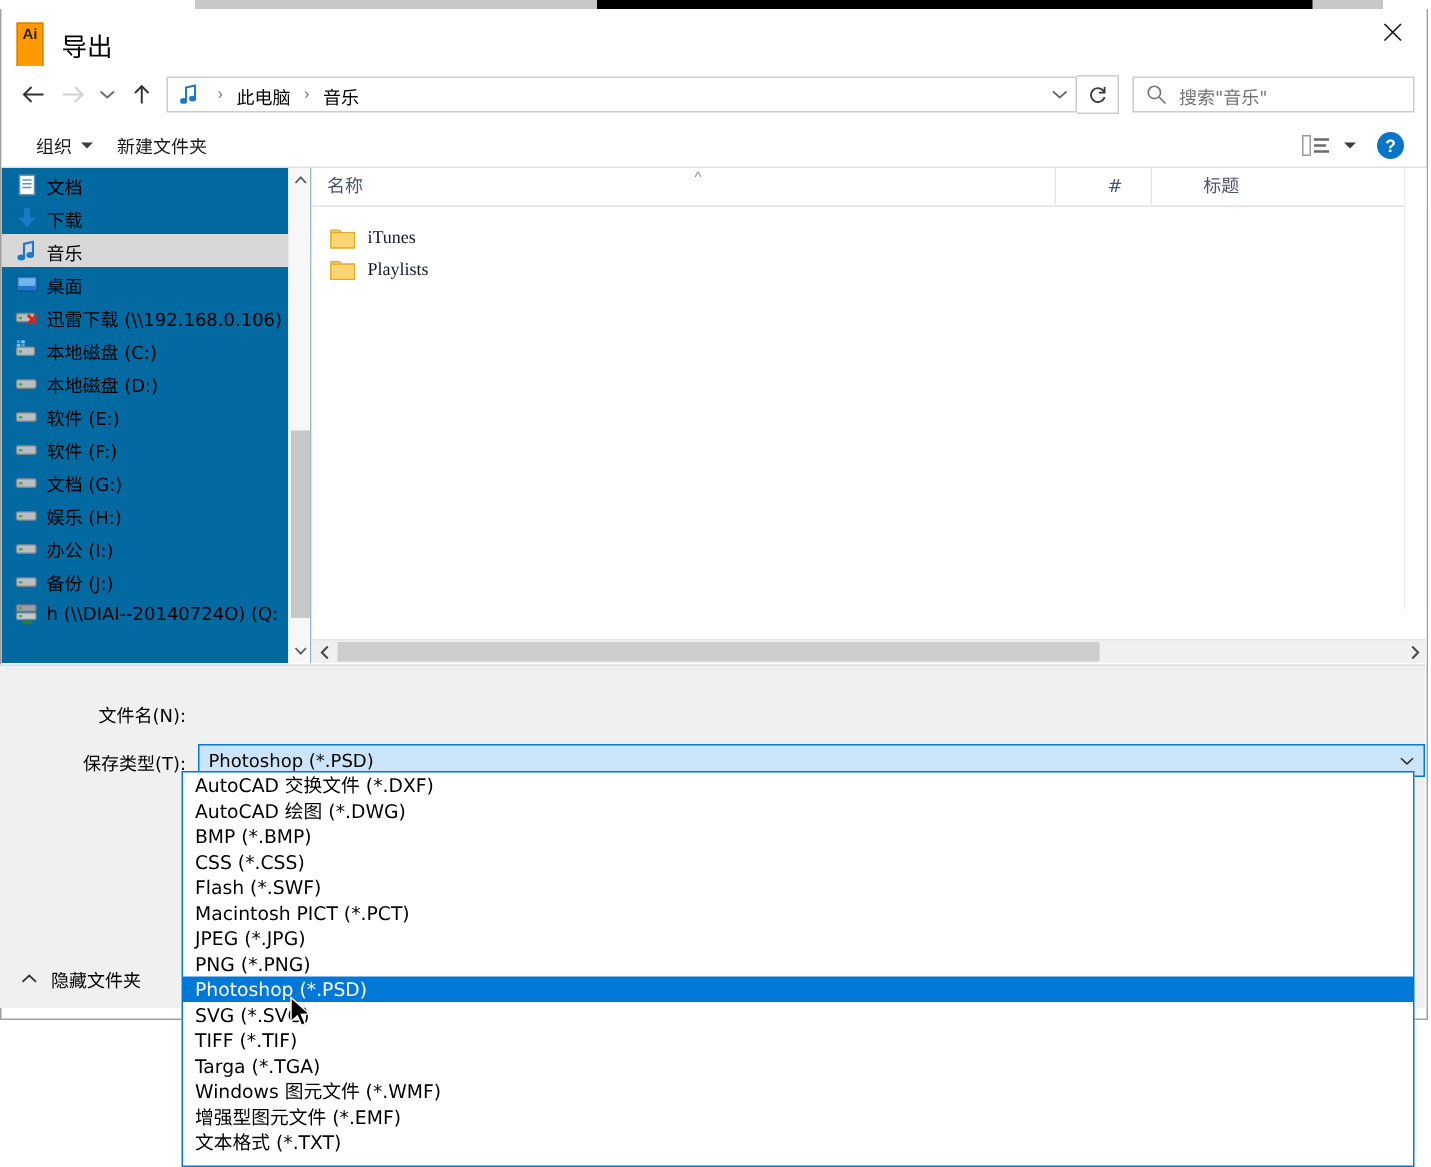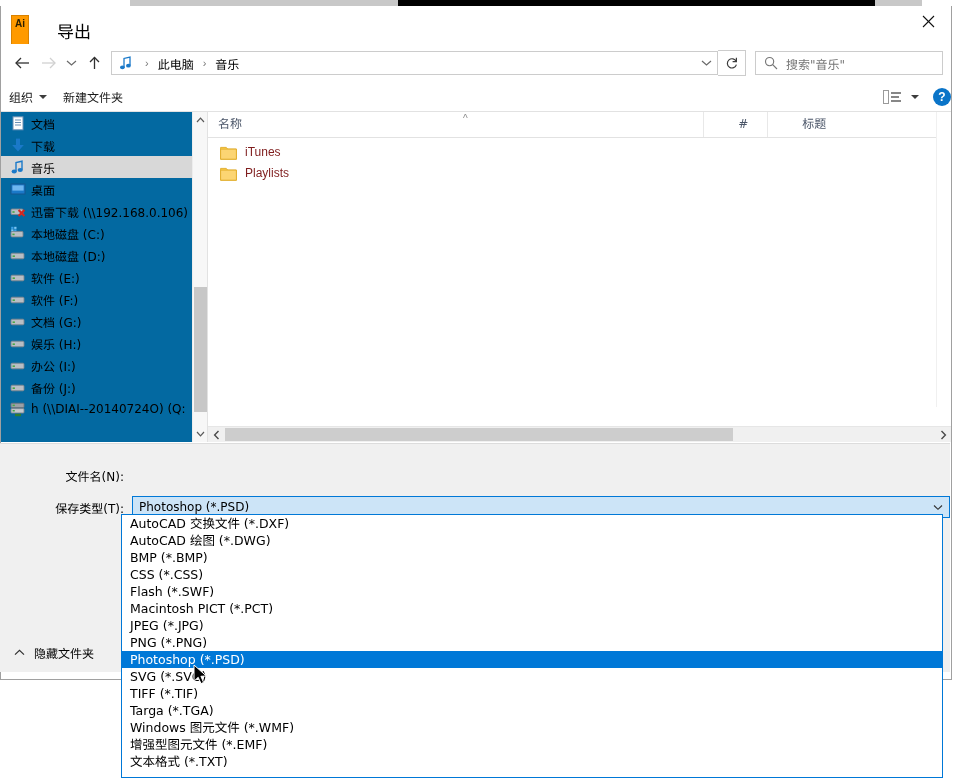--- a/index.html
+++ b/index.html
@@ -60,21 +60,21 @@
     border: 1px solid #d98200;
     box-sizing: border-box;
     color: #2d2000;
     font-size: 10px;
     font-weight: bold;
     line-height: 16px;
     text-align: center;
     font-family: "Liberation Sans", sans-serif;
   }
   .title-text {
-    margin-left: 28px;
+    margin-left: 12px;
     font-size: 17px;
     color: #000;
     font-family: "DejaVu Sans", "Liberation Sans", sans-serif;
     line-height: 18px;
   }
   .btn-close {
     position: absolute;
     right: 0; top: 0;
     width: 46px; height: 31px;
     display: flex; align-items: center; justify-content: center;
@@ -158,21 +158,21 @@
     font-family: "DejaVu Sans", "Liberation Sans", sans-serif;
   }
 
   
   .toolbar {
     position: relative;
     height: 30px;
     background: #ffffff;
     display: flex;
     align-items: center;
-    padding: 0 0;
+    padding: 0 15px;
     box-sizing: border-box;
     border-bottom: 1px solid #e2e2e2;
   }
   .tb-item {
     font-size: 12px;
     color: #1a1a1a;
     padding: 3px 8px;
     display: flex;
     align-items: center;
     font-family: "DejaVu Sans", "Liberation Sans", sans-serif;
@@ -296,25 +296,25 @@
   .sort-mark {
     position: absolute;
     left: 255px; top: 1px;
     color: #8a8a8a;
     font-size: 10px;
   }
   .rows { padding-top: 7px; }
   .frow {
     height: 21px;
     display: flex;
-    align-items: flex-start;
+    align-items: flex-end;
     padding-left: 12px;
     font-size: 12px;
-    color: #7f1d1d;
-    font-family: Liberation Sans, sans-serif;
+    color: #0f172a;
+    font-family: Liberation Serif, serif;
   }
   .folder-ico {
     width: 17px; height: 15px;
     margin-right: 8px;
     display: flex; align-items: center;
   }
 
   
   .fl-vscroll {
     position: absolute;

